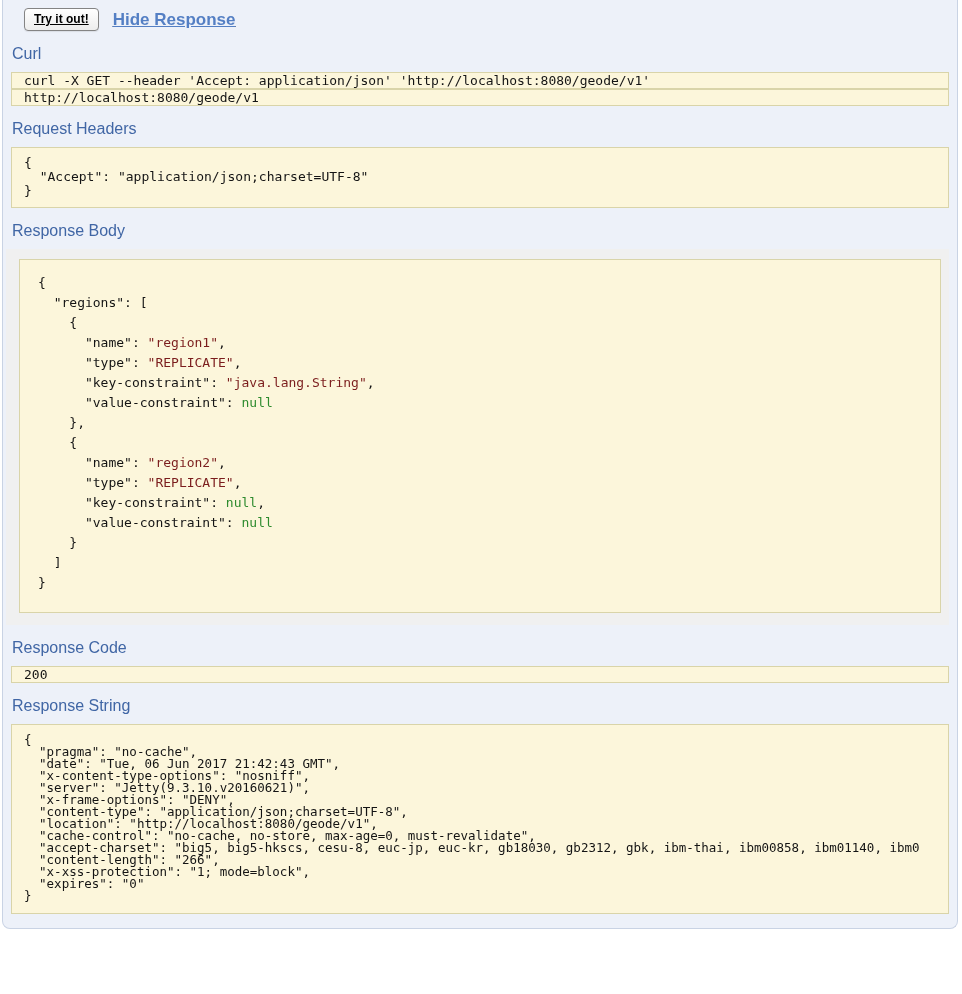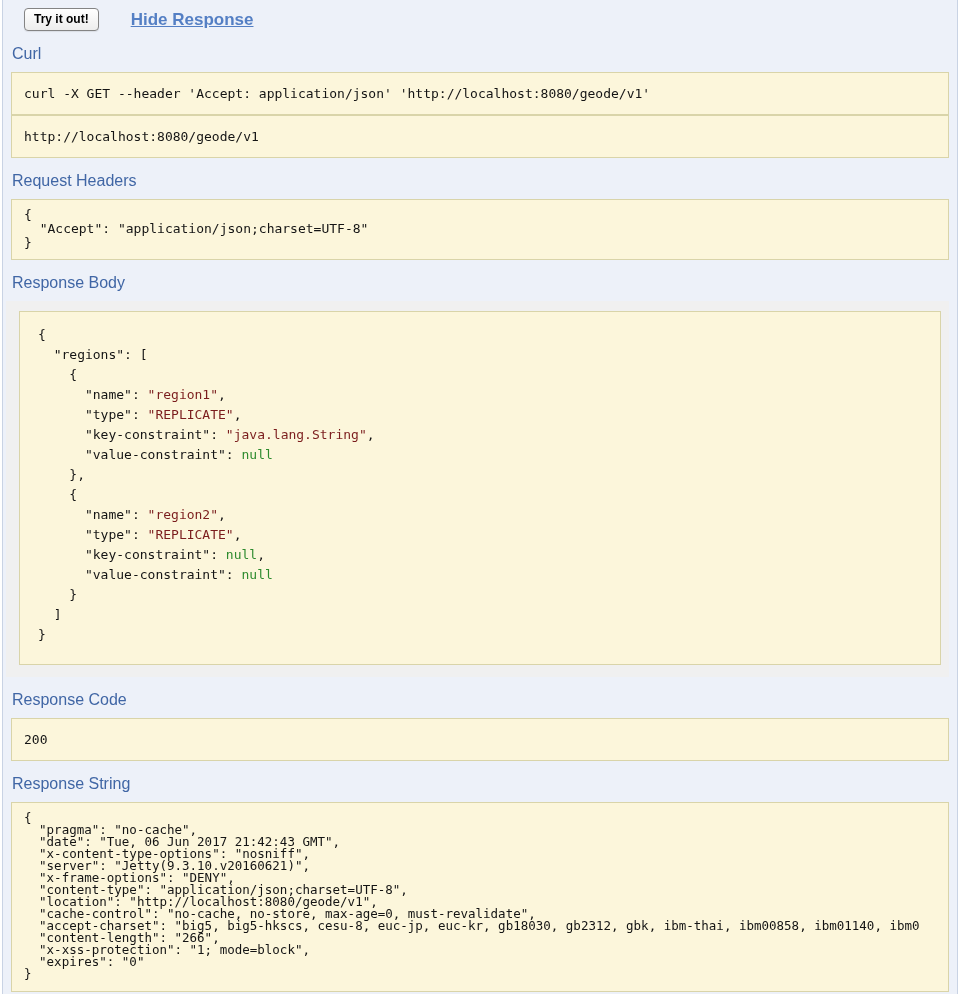--- a/index.html
+++ b/index.html
@@ -17,21 +17,21 @@
   body{width:962px;font-family:"Liberation Sans",sans-serif;}
   .panel{
     margin:0 4px 12px 2px;
     background:var(--panel-bg);
     border:1px solid var(--panel-border);
     border-top:none;
     border-radius:0 0 8px 8px;
     padding:6px 8px 14px 8px;
     overflow:hidden;
   }
-  .actions-row{display:flex;align-items:center;gap:32px;padding:2px 0 0 13px;}
+  .actions-row{display:flex;align-items:center;gap:14px;padding:2px 0 0 13px;text-decoration:underline;}
   .try-btn{
     font-family:"Liberation Sans",sans-serif;
     font-size:12px;font-weight:bold;color:#000;
     background:linear-gradient(#ffffff,#ededed);
     border:1px solid #848484;border-radius:4px;
     padding:3px 9px 4px 9px;cursor:pointer;
     box-shadow:0 1px 1px rgba(0,0,0,0.08);
   }
   .hide-link{
     font-size:17px;font-weight:bold;color:var(--link);
@@ -39,21 +39,21 @@
   }
   h4{
     color:var(--heading);
     font-size:16px;font-weight:normal;
     margin:14px 0 9px 1px;
   }
   pre.snippet{
     background:var(--snippet-bg);
     border:1px solid var(--snippet-border);
     margin:0;
-    padding:13px 12px;
+    padding:0 12px;
     font-family:"DejaVu Sans Mono",monospace;
     font-size:13px;line-height:15px;
     color:#141414;
     white-space:pre;
     overflow:hidden;
   }
   pre.req-headers{line-height:14px;padding:8px 12px 9px 12px;}
   .response-body-wrap{
     background:#f0f0f0;
     padding:10px 8px 12px 13px;

